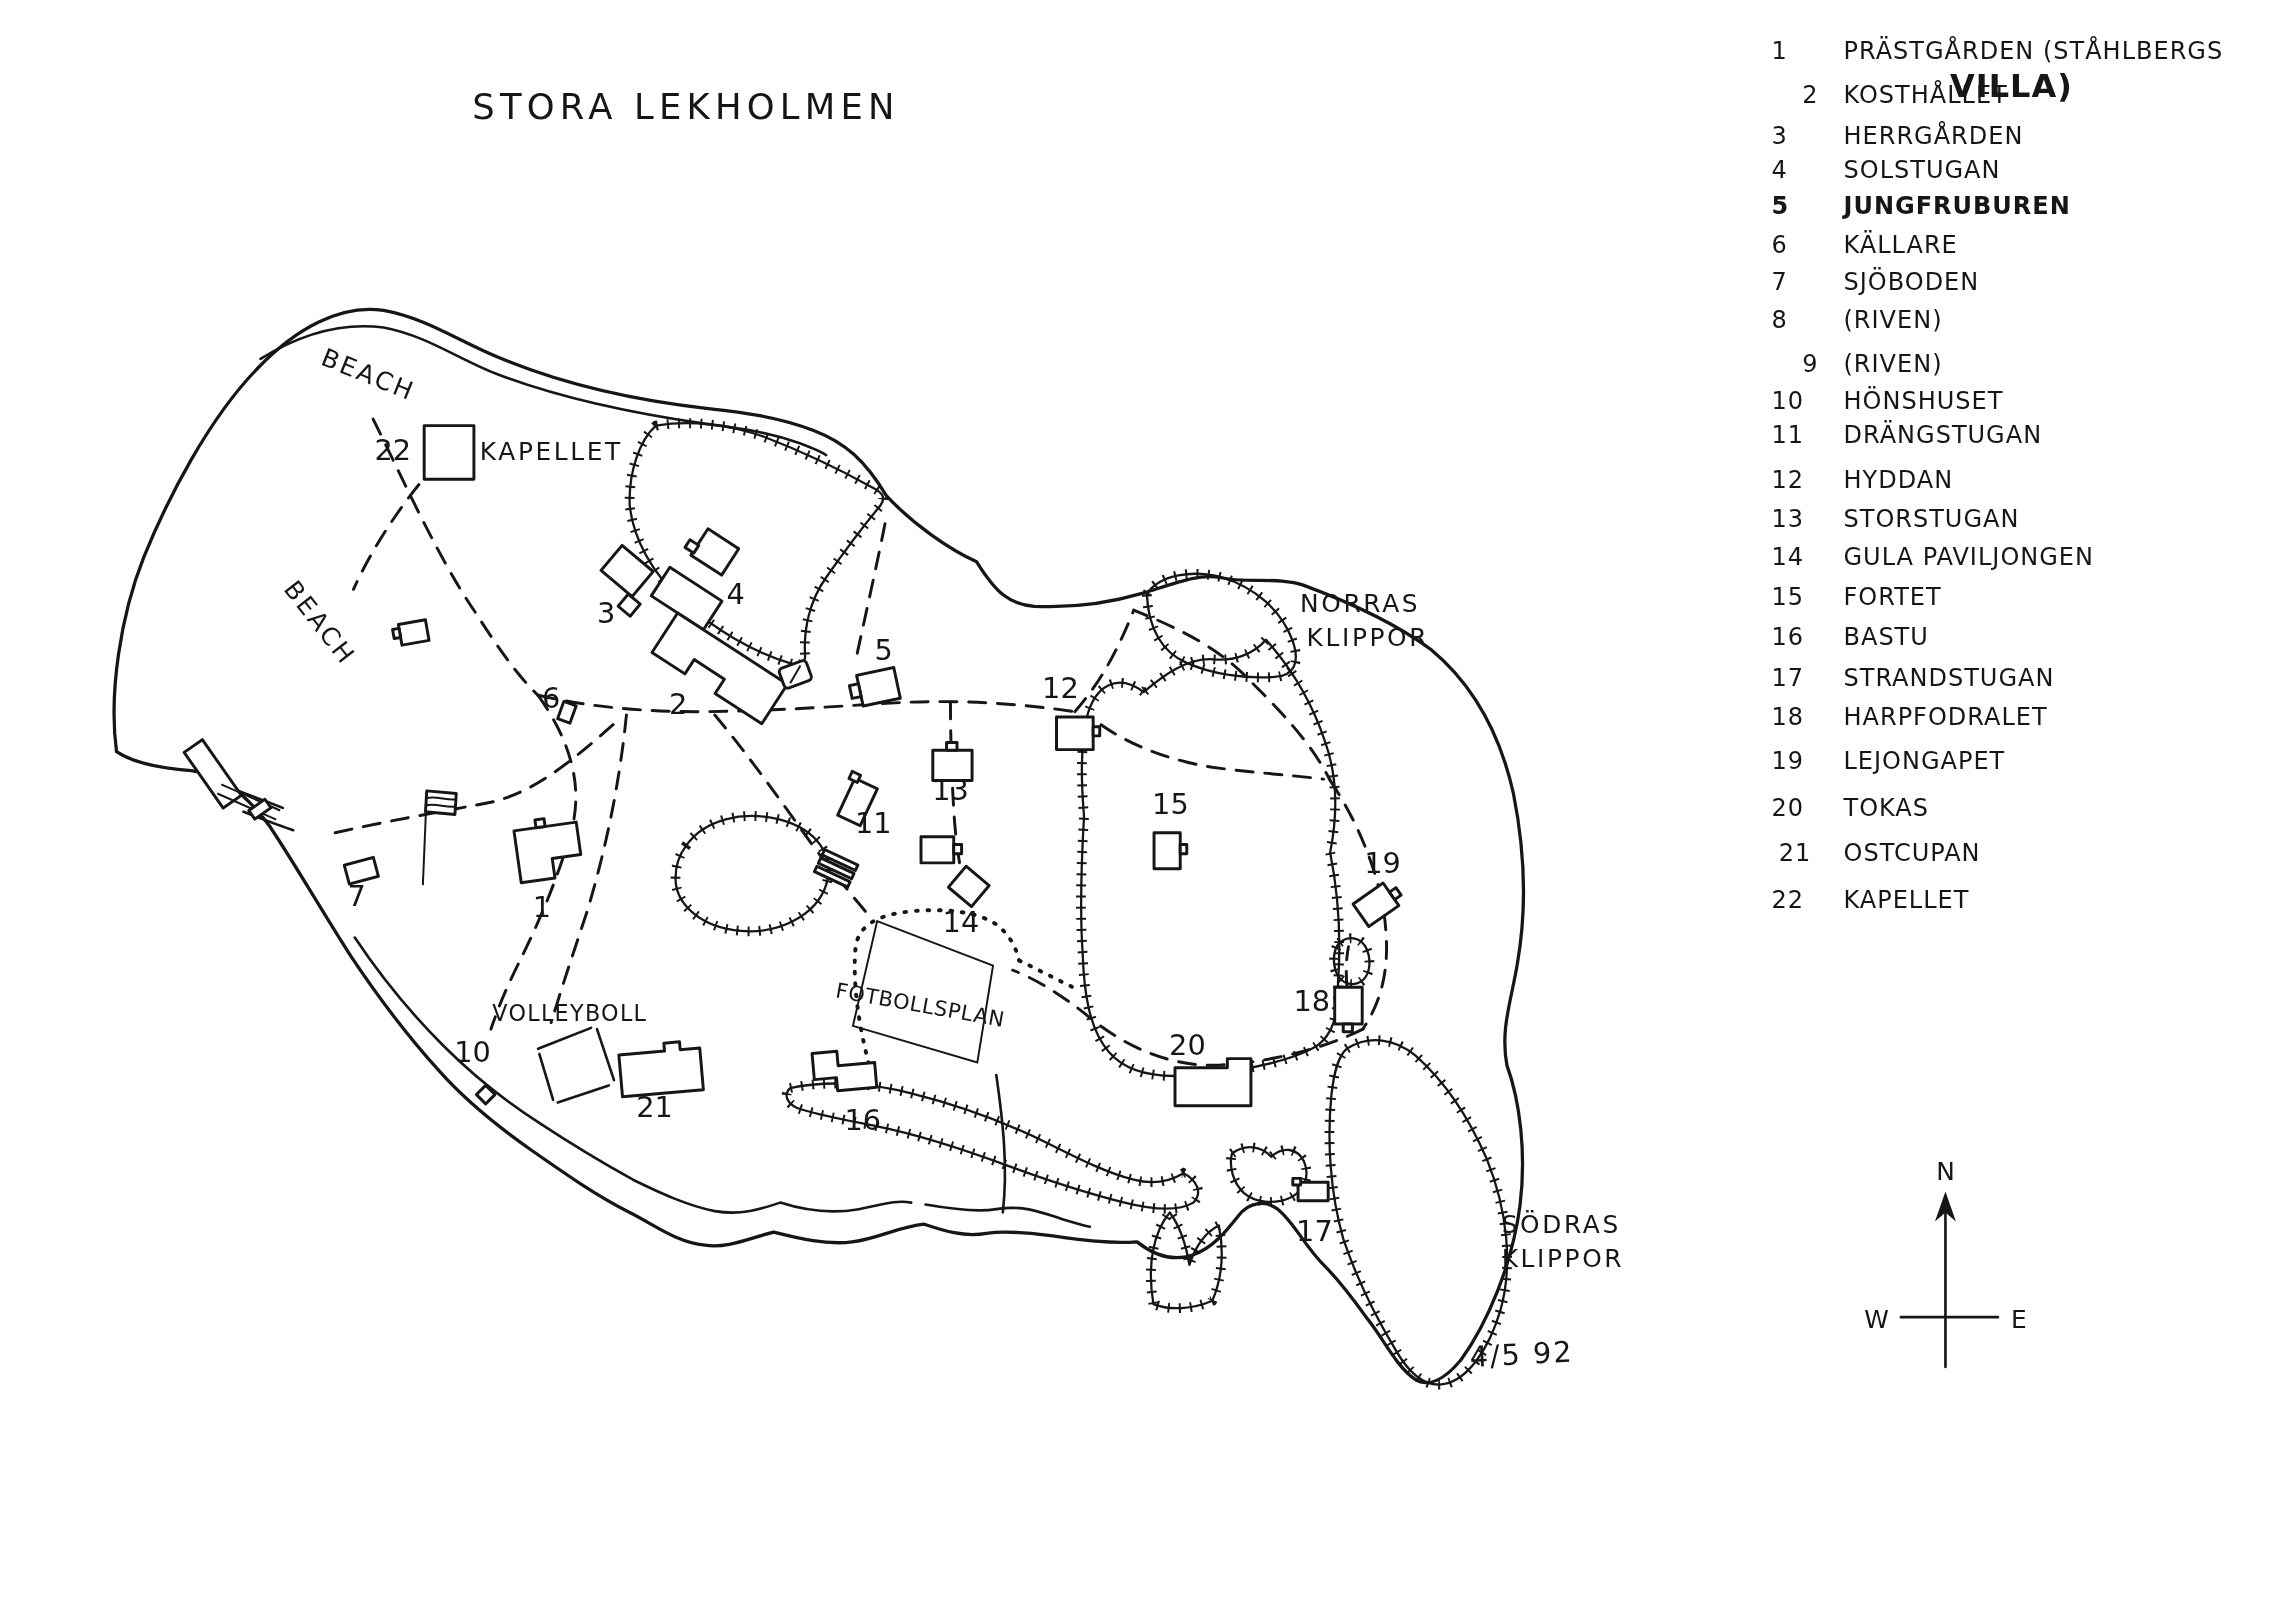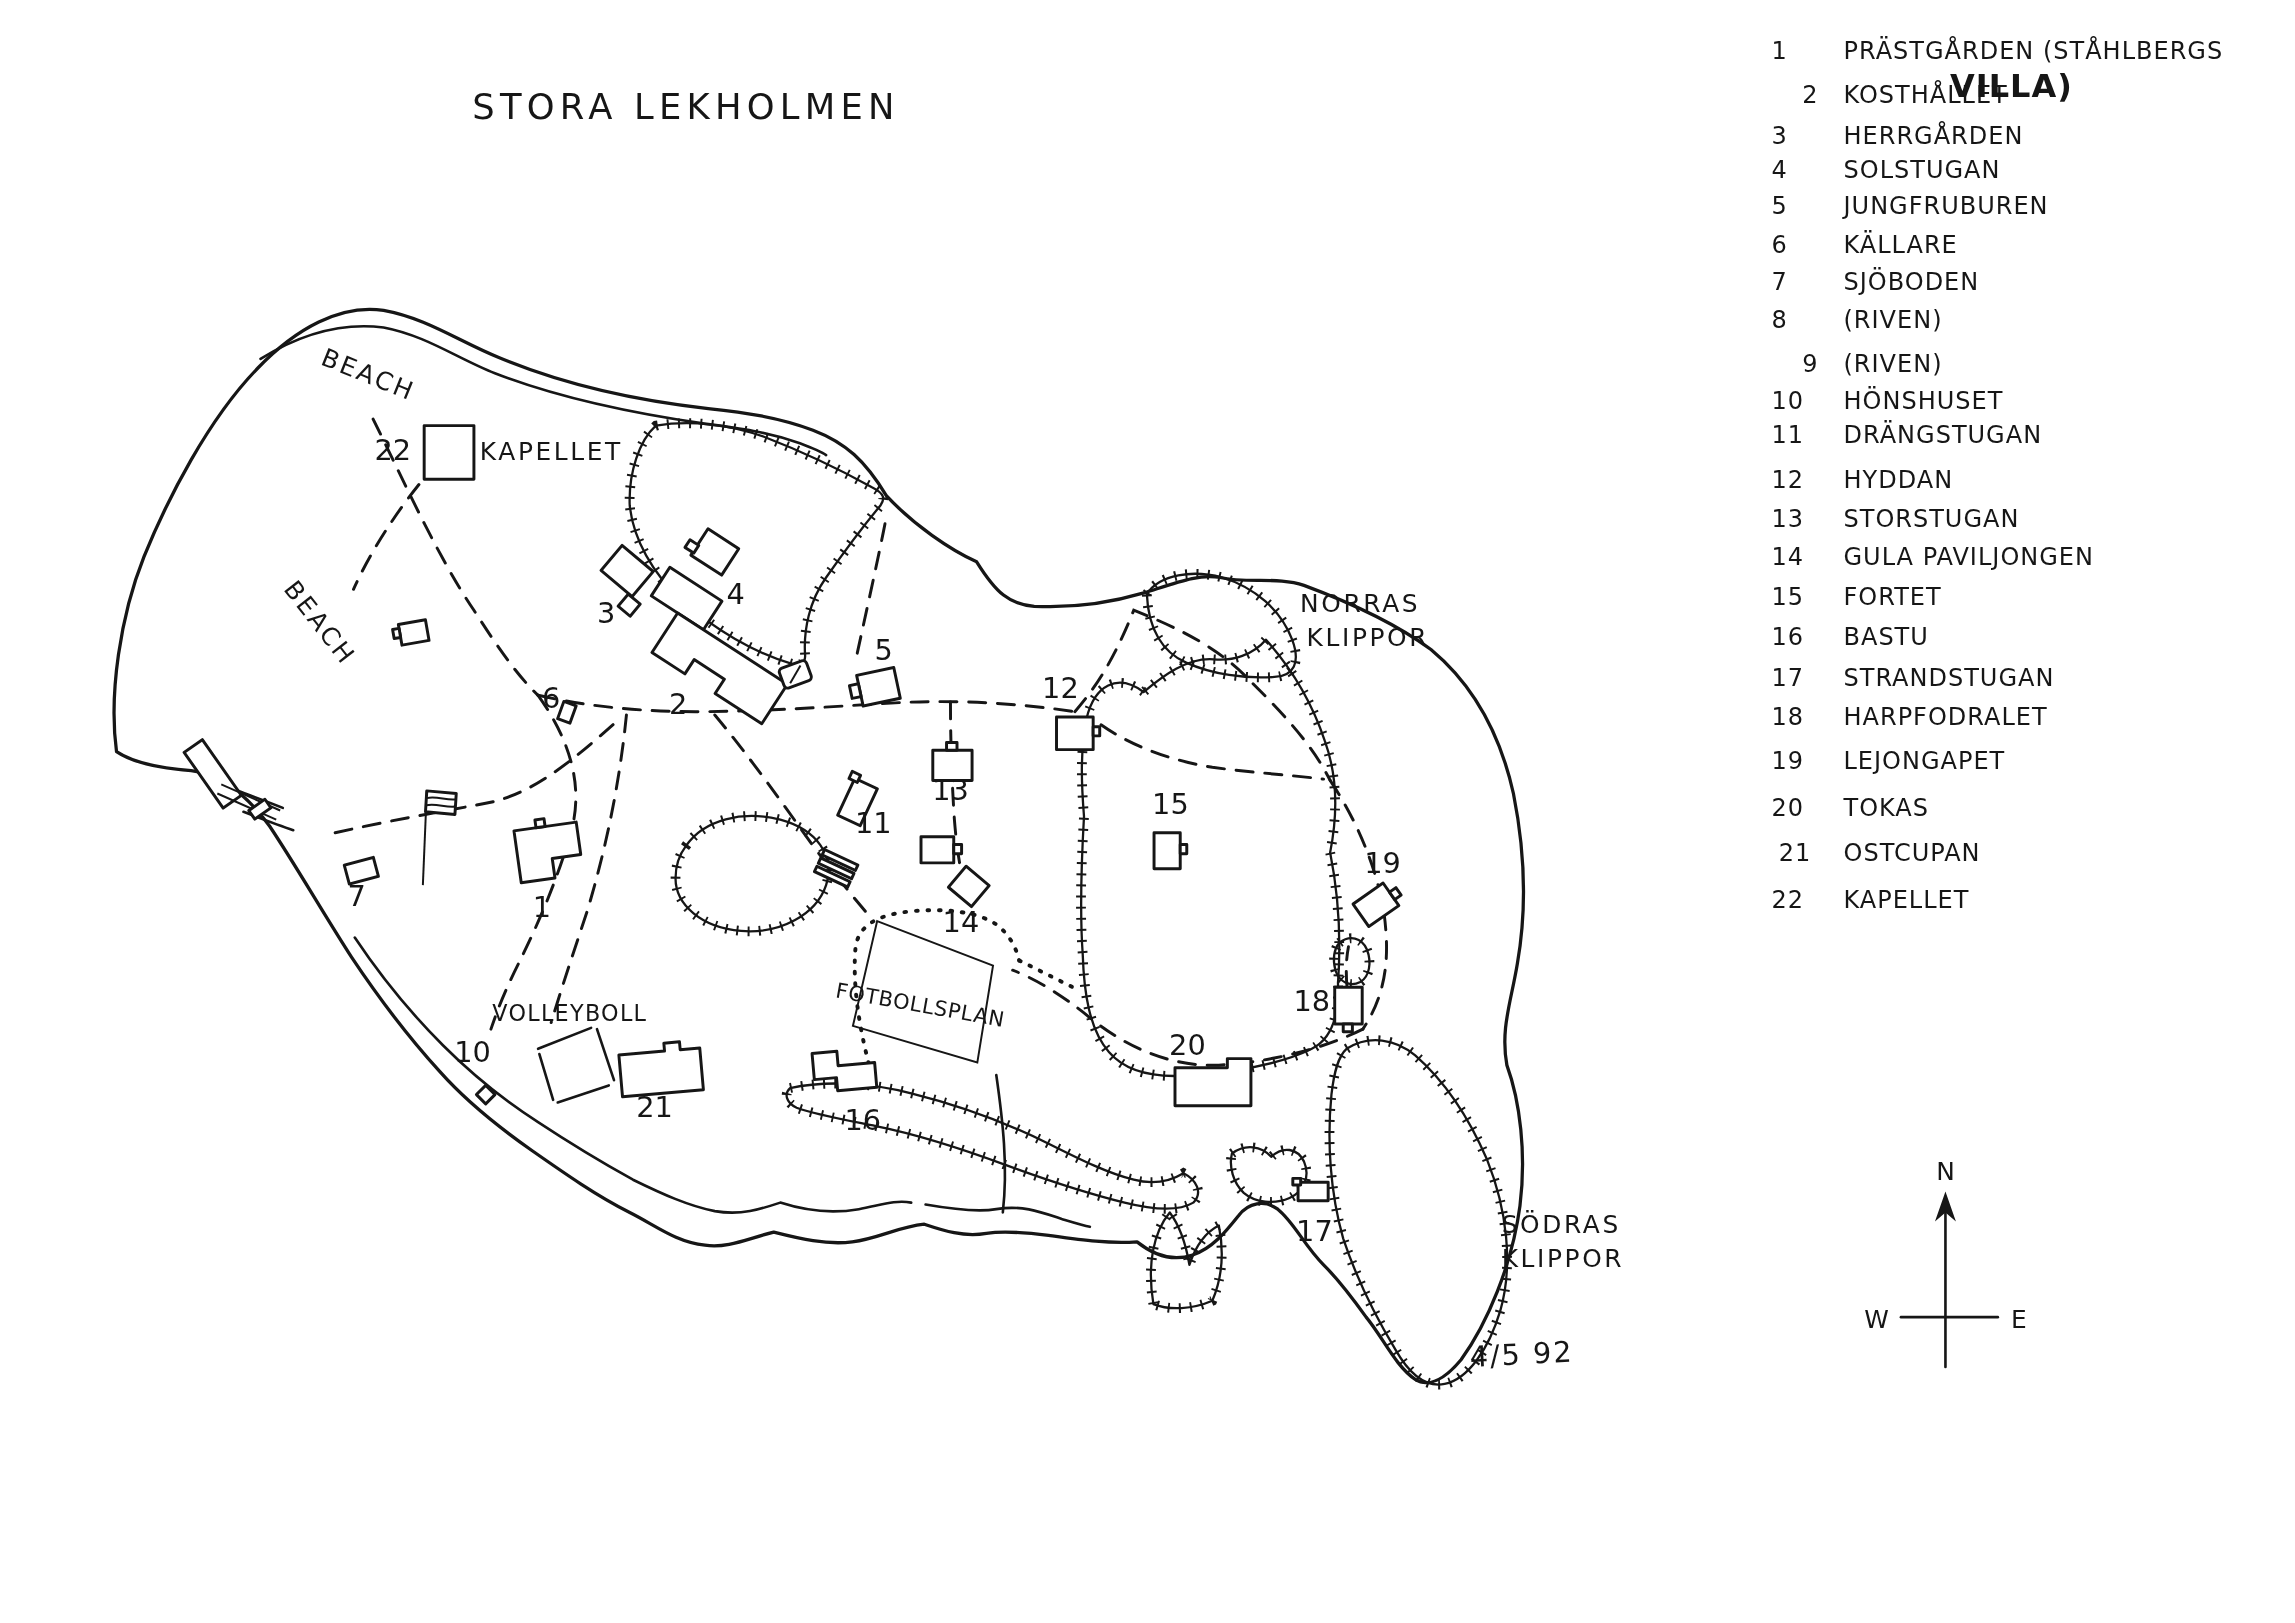--- a/index.html
+++ b/index.html
@@ -335,21 +335,21 @@
         <text x="600" y="702" class="mtxt mnum">22</text>
       </g>
 </svg>
 
 <div class="legend" id="legend">
       <div class="lrow" style="top: 37px;"><span class="lnum">1</span><span class="llab">PRÄSTGÅRDEN (STÅHLBERGS</span></div>
       <div class="llab2">VILLA)</div>
       <div class="lrow" style="top: 81px; text-align: right;"><span class="lnum">2</span><span class="llab">KOSTHÅLLET</span></div>
       <div class="lrow" style="top: 122px;"><span class="lnum">3</span><span class="llab">HERRGÅRDEN</span></div>
       <div class="lrow" style="top: 156px;"><span class="lnum">4</span><span class="llab">SOLSTUGAN</span></div>
-      <div class="lrow" style="top: 192px;"><span class="lnum">5</span><span class="llab">JUNGFRUBUREN</span></div>
+      <div class="lrow" style="top: 192px; font-weight: bold;"><span class="lnum">5</span><span class="llab">JUNGFRUBUREN</span></div>
       <div class="lrow" style="top: 231px;"><span class="lnum">6</span><span class="llab">KÄLLARE</span></div>
       <div class="lrow" style="top: 268px;"><span class="lnum">7</span><span class="llab">SJÖBODEN</span></div>
       <div class="lrow" style="top: 306px;"><span class="lnum">8</span><span class="llab">(RIVEN)</span></div>
       <div class="lrow" style="top: 350px; text-align: right;"><span class="lnum">9</span><span class="llab">(RIVEN)</span></div>
       <div class="lrow" style="top: 387px;"><span class="lnum">10</span><span class="llab">HÖNSHUSET</span></div>
       <div class="lrow" style="top: 421px;"><span class="lnum">11</span><span class="llab">DRÄNGSTUGAN</span></div>
       <div class="lrow" style="top: 466px;"><span class="lnum">12</span><span class="llab">HYDDAN</span></div>
       <div class="lrow" style="top: 505px;"><span class="lnum">13</span><span class="llab">STORSTUGAN</span></div>
       <div class="lrow" style="top: 543px;"><span class="lnum">14</span><span class="llab">GULA PAVILJONGEN</span></div>
       <div class="lrow" style="top: 583px;"><span class="lnum">15</span><span class="llab">FORTET</span></div>

